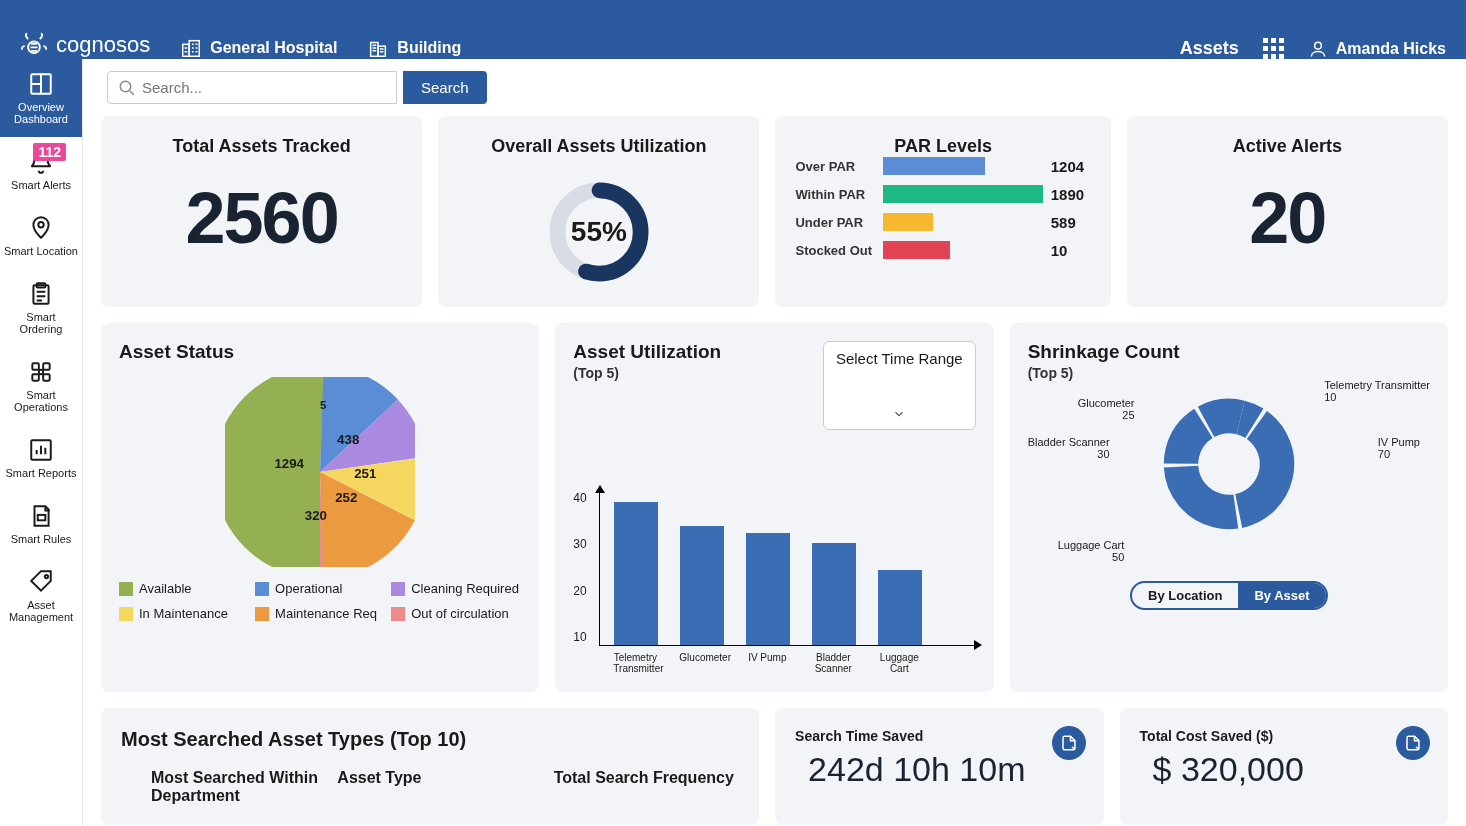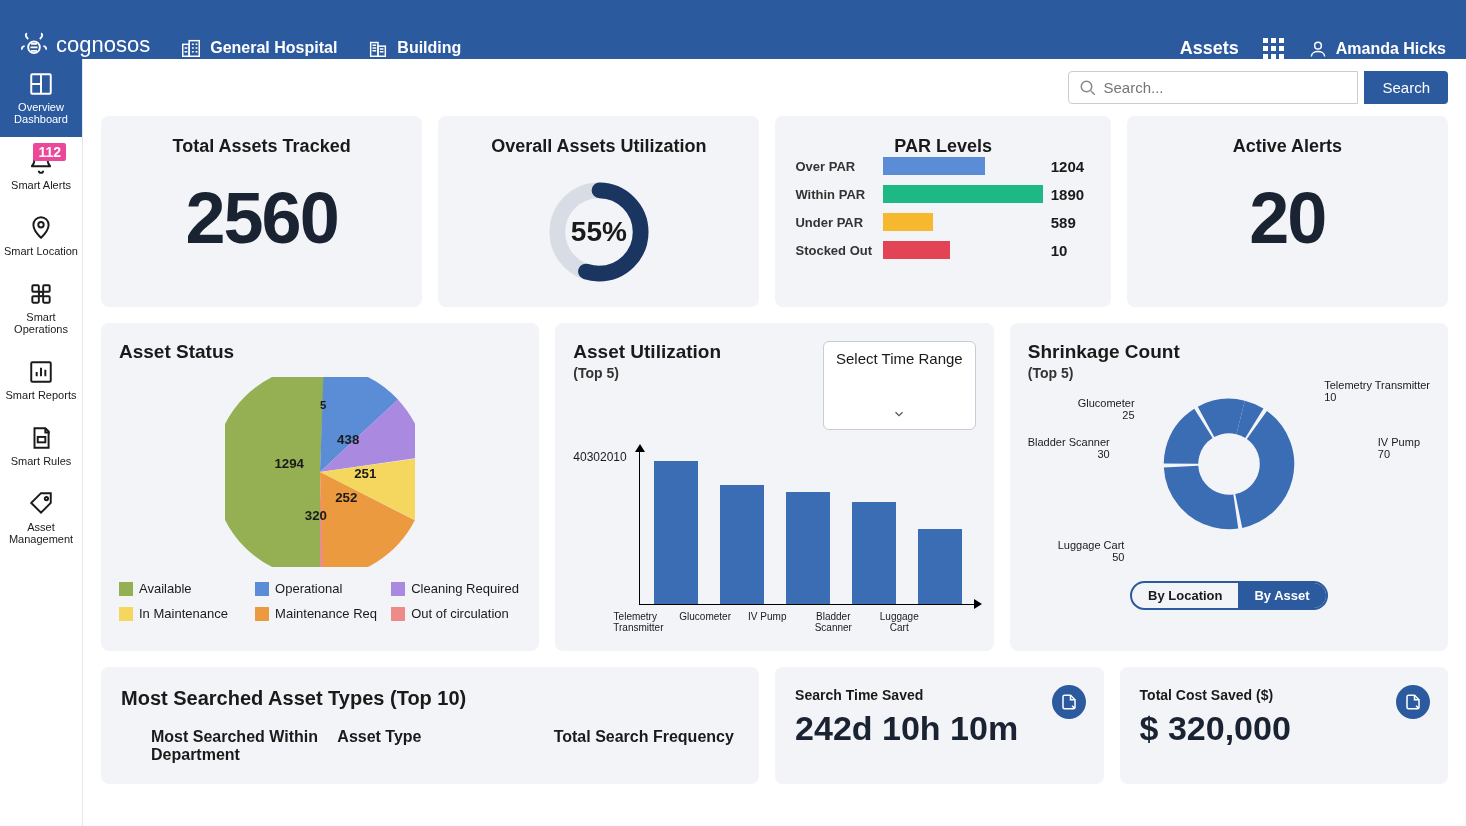--- a/index.html
+++ b/index.html
@@ -13,21 +13,21 @@
 .top-right .label { font-size: 18px; font-weight: 700; }
 .grid-icon { display: grid; grid-template-columns: repeat(3, 5px); grid-template-rows: repeat(3, 5px); gap: 3px; }
 .grid-icon span { background: #fff; width: 5px; height: 5px; }
 .user { display: flex; align-items: center; gap: 8px; font-size: 16px; font-weight: 600; }
 .sidebar { position: absolute; left: 0; top: 59px; width: 83px; bottom: 0; background: #fff; border-right: 1px solid #e3e6ea; display: flex; flex-direction: column; }
 .nav-item { display: flex; flex-direction: column; align-items: center; justify-content: center; padding: 12px 4px; font-size: 11px; text-align: center; color: #1a1a1a; cursor: pointer; position: relative; }
 .nav-item.active { background: #2c5a9e; color: #fff; }
 .nav-item svg { width: 26px; height: 26px; margin-bottom: 4px; }
 .badge { position: absolute; top: 6px; right: 16px; background: #ec4899; color: #fff; font-size: 14px; font-weight: 700; border-radius: 2px; padding: 1px 5px; }
 .main { position: absolute; left: 83px; right: 0; top: 59px; bottom: 0; overflow: hidden; background: #fff; }
-.searchbar { display: flex; justify-content: flex-end; padding: 12px 18px; gap: 6px; }
+.searchbar { display: flex; padding: 12px 24px; gap: 6px; }
 .search-input { display: flex; align-items: center; gap: 6px; border: 1px solid #c8ccd4; border-radius: 4px 0 0 4px; padding: 6px 10px; width: 290px; }
 .search-input input { border: none; outline: none; font-size: 15px; flex: 1; background: transparent; }
 .search-btn { background: #2c5a9e; color: #fff; border: none; padding: 8px 18px; font-size: 15px; border-radius: 0 4px 4px 0; cursor: pointer; }
 .content { padding: 0 18px; display: flex; flex-direction: column; gap: 16px; }
 .row1 { display: flex; gap: 16px; }
 .card { background: #f2f4f7; border-radius: 8px; padding: 20px; }
 .c1 { flex: 1; display: flex; flex-direction: column; align-items: center; }
 .c1 h3 { font-size: 18px; font-weight: 700; margin-bottom: 20px; text-align: center; }
 .bignum { font-size: 72px; font-weight: 800; color: #1a2332; letter-spacing: -2px; }
 .donut-wrap { position: relative; width: 110px; height: 110px; }
@@ -45,21 +45,21 @@
 .r2c .sub { font-size: 14px; font-weight: 700; color: #333; margin-top: 2px; }
 .asset-status { flex: 1; }
 .pie-area { display: flex; justify-content: center; padding: 14px 0; }
 .legend { display: grid; grid-template-columns: repeat(3, 1fr); gap: 10px 6px; font-size: 13px; }
 .legend-item { display: flex; align-items: center; gap: 6px; }
 .legend-sq { width: 14px; height: 14px; }
 .asset-util { flex: 1; }
 .util-head { display: flex; justify-content: space-between; align-items: flex-start; }
 .select-box { border: 1px solid #c8ccd4; background: #fff; border-radius: 6px; padding: 8px 12px; display: flex; align-items: center; gap: 40px; font-size: 15px; cursor: pointer; flex-direction: column; }
 .bar-chart { margin-top: 20px; display: flex; align-items: flex-end; gap: 12px; }
-.y-axis { display: flex; flex-direction: row; justify-content: space-between; height: 155px; font-size: 12px; text-align: right; padding-bottom: 2px; }
+.y-axis { display: flex; flex-direction: column; justify-content: space-between; height: 155px; font-size: 12px; text-align: right; padding-bottom: 2px; margin-top: 41px; }
 .bars { display: flex; gap: 22px; border-left: 1.5px solid #000; border-bottom: 1.5px solid #000; padding: 0 14px; height: 155px; align-items: flex-end; position: relative; flex: 1; }
 .bars::after { content: ''; position: absolute; right: -6px; bottom: -5px; border-left: 8px solid #000; border-top: 5px solid transparent; border-bottom: 5px solid transparent; }
 .bars::before { content: ''; position: absolute; left: -5px; top: -6px; border-bottom: 8px solid #000; border-left: 5px solid transparent; border-right: 5px solid transparent; }
 .bar-col { display: flex; flex-direction: column; align-items: center; }
 .bar { width: 44px; background: #3b6db5; }
 .x-labels { display: flex; gap: 22px; padding-left: 40px; margin-top: 6px; }
 .x-lbl { width: 44px; font-size: 10px; text-align: center; }
 .shrinkage { flex: 1; }
 .shrink-chart { display: flex; justify-content: center; position: relative; padding: 8px 0; height: 200px; }
 .shrink-lbl { position: absolute; font-size: 11px; }
@@ -70,21 +70,21 @@
 .row3 { display: flex; gap: 16px; }
 .r3c { background: #f2f4f7; border-radius: 8px; padding: 20px; }
 .r3-search { flex: 1.5; }
 .r3-search h3 { font-size: 20px; font-weight: 700; margin-bottom: 18px; }
 .tbl-head { display: flex; font-size: 16px; font-weight: 700; }
 .tbl-head div:nth-child(1) { width: 35%; padding-left: 30px; }
 .tbl-head div:nth-child(2) { width: 35%; }
 .tbl-head div:nth-child(3) { width: 30%; }
 .r3-stat { flex: 0.7; position: relative; }
 .r3-stat h4 { font-size: 14px; font-weight: 700; margin-bottom: 6px; }
-.r3-stat .val { font-size: 34px; font-weight: 700; color: #1a2332; }
+.r3-stat .val { font-size: 34px; font-weight: 400; color: #1a2332; margin-left: 13px; }
 .circ-icon { position: absolute; top: 18px; right: 18px; width: 34px; height: 34px; background: #2c5a9e; border-radius: 50%; display: flex; align-items: center; justify-content: center; }
 </style>
 </head>
 <body>
 
 <div class="topbar">
   <div class="logo">
     <svg class="logo-icon" viewBox="0 0 24 24" fill="none" stroke="#fff" stroke-width="1.6">
         <circle cx="12" cy="14" r="5"></circle>
         <path d="M9 14h6M9.5 11h5M9.5 17h5"></path>
@@ -146,20 +146,28 @@
         <path d="M6 8a6 6 0 0112 0c0 7 3 8 3 8H3s3-1 3-8M10 20a2 2 0 004 0"></path>
       </svg>
     <span>Smart Alerts</span>
   </div>
   <div class="nav-item">
     <svg viewBox="0 0 24 24" fill="none" stroke="currentColor" stroke-width="1.8">
         <path d="M12 21s-7-6-7-12a7 7 0 0114 0c0 6-7 12-7 12z"></path>
         <circle cx="12" cy="9" r="2.5"></circle>
       </svg>
     <span>Smart Location</span>
+  </div>
+  <div class="nav-item">
+    <svg viewBox="0 0 24 24" fill="none" stroke="currentColor" stroke-width="1.8">
+        <rect x="5" y="4" width="14" height="17" rx="1"></rect>
+        <rect x="8" y="2" width="8" height="4" rx="1"></rect>
+        <path d="M8 10h8M8 14h8M8 18h5"></path>
+      </svg>
+    <span>Smart Ordering</span>
   </div>
   <div class="nav-item">
     <svg viewBox="0 0 24 24" fill="none" stroke="currentColor" stroke-width="1.8">
         <rect x="4" y="4" width="6" height="6" rx="1"></rect>
         <rect x="14" y="4" width="6" height="6" rx="1"></rect>
         <rect x="4" y="14" width="6" height="6" rx="1"></rect>
         <rect x="14" y="14" width="6" height="6" rx="1"></rect>
         <circle cx="12" cy="12" r="2"></circle>
       </svg>
     <span>Smart Operations</span>

